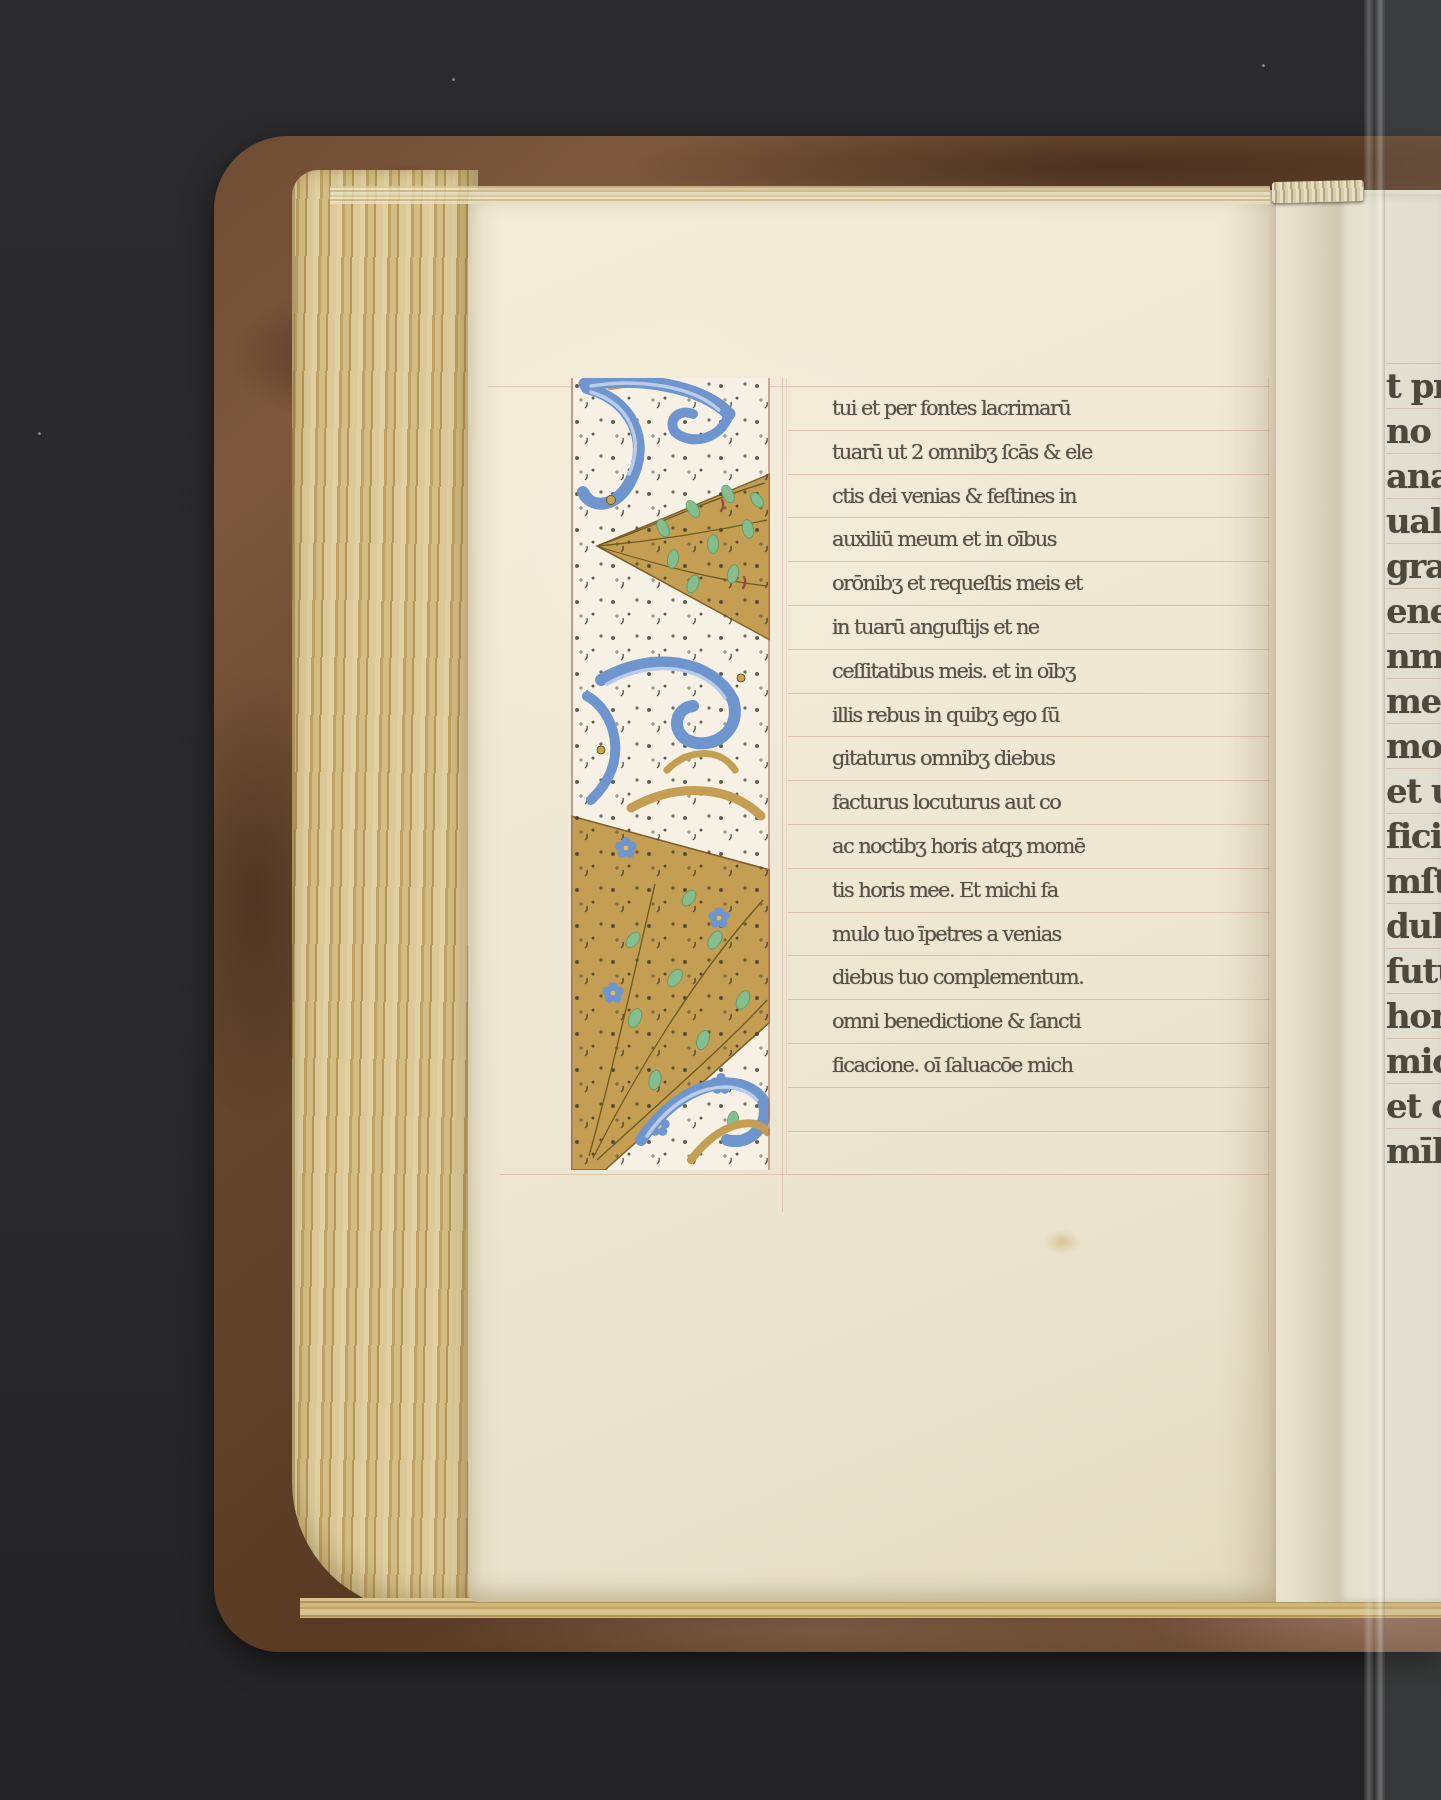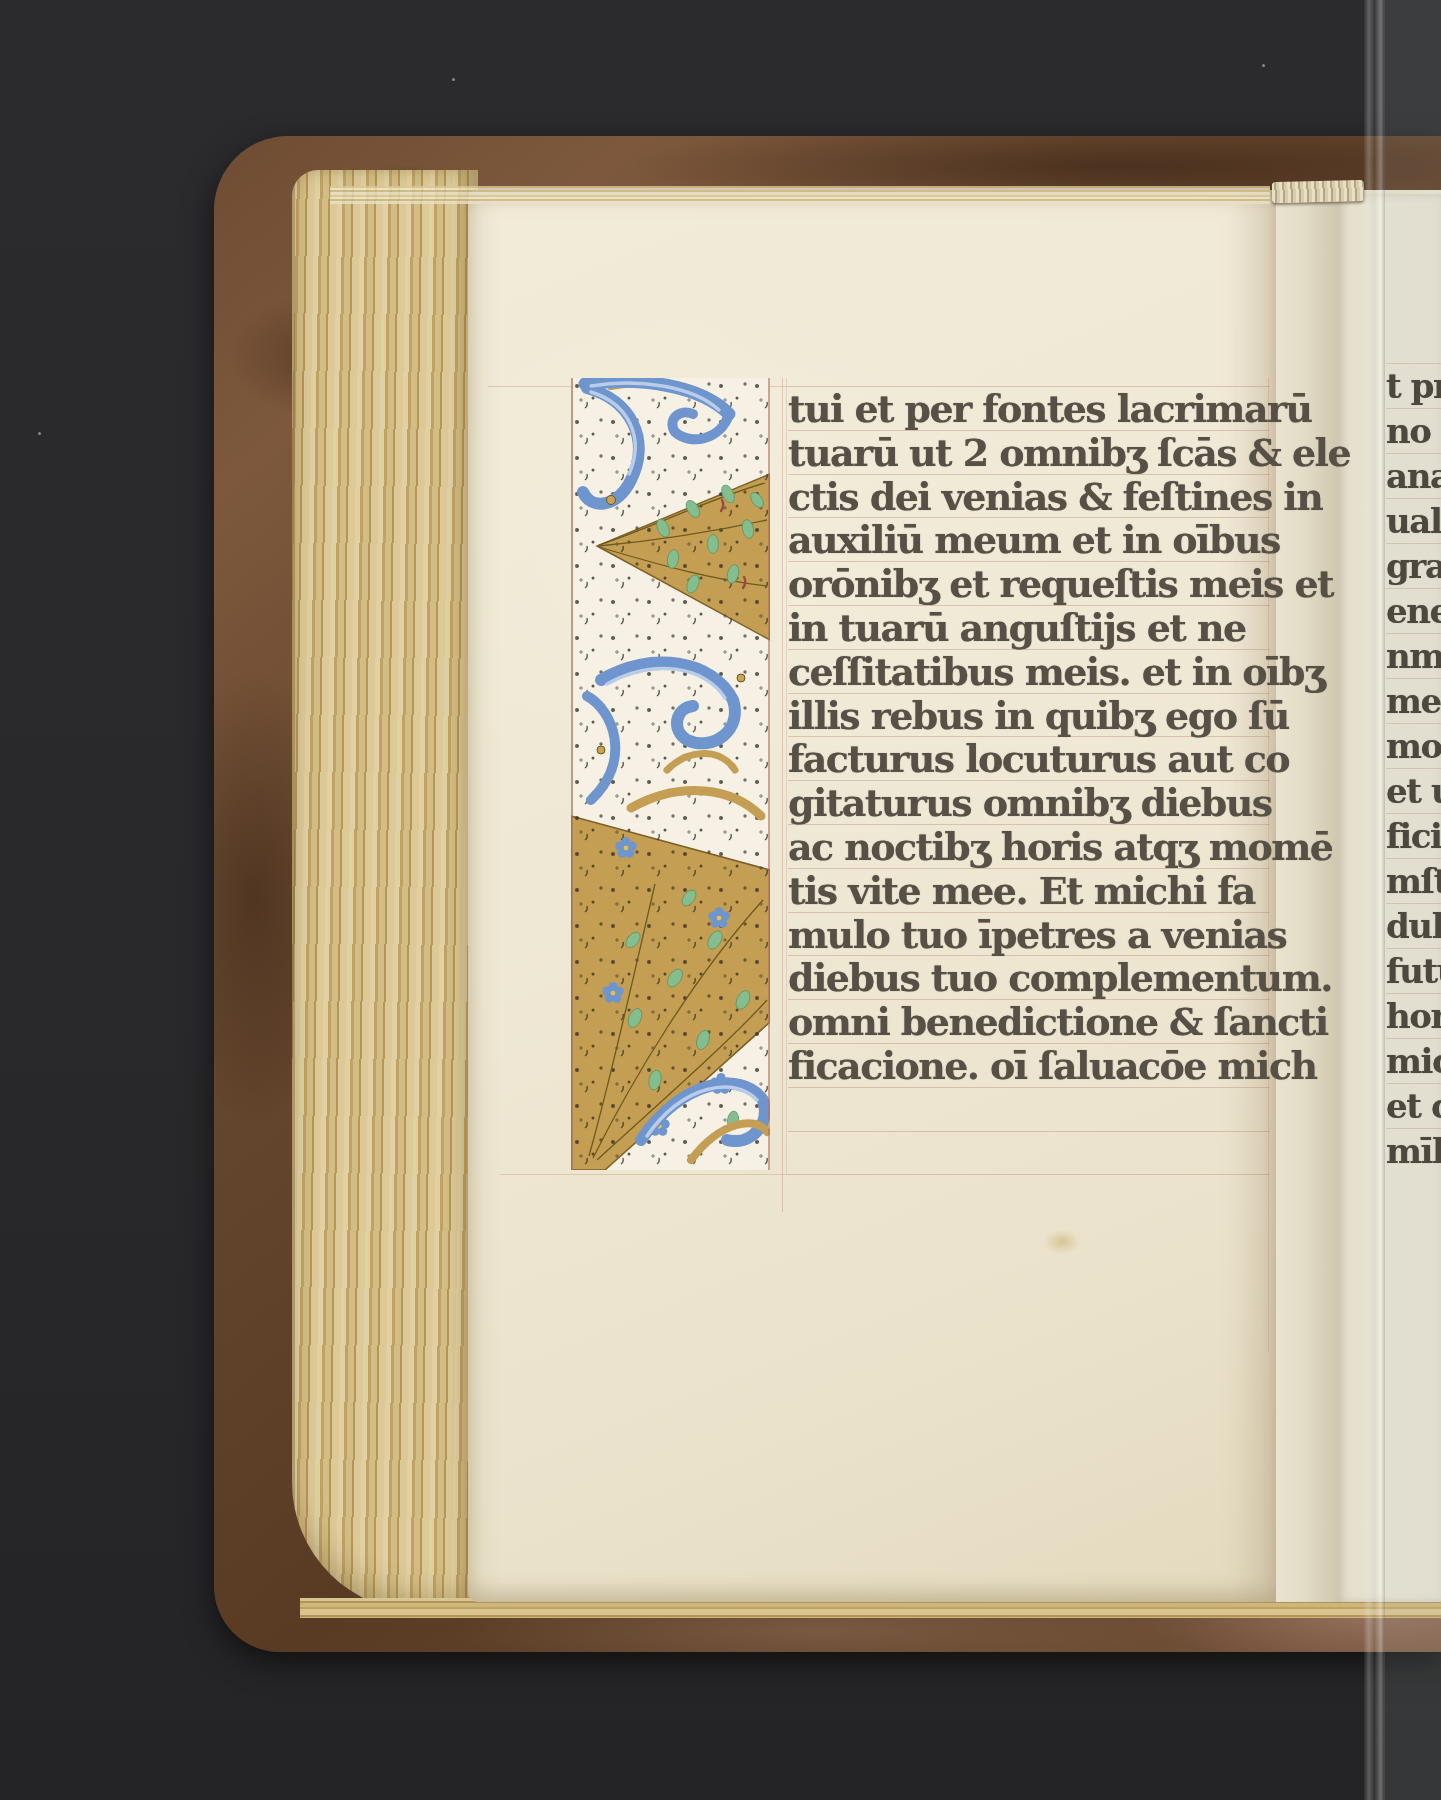--- a/index.html
+++ b/index.html
@@ -52,23 +52,23 @@
   .rule{position:absolute;background:rgba(178,118,100,.4);}
   #rule-top-ext{left:488px;top:386px;width:300px;height:1px;opacity:.7;}
   #rule-bot-ext{left:500px;top:1174px;width:288px;height:1px;opacity:.7;}
   #rule-v-left{left:782px;top:378px;width:1px;height:834px;opacity:.75;}
   #rule-v-left2{left:786px;top:378px;width:1px;height:796px;opacity:.5;}
   #rule-v-right{left:1268px;top:378px;width:1px;height:974px;opacity:.6;}
 
   
   #text-block{left:788px;top:386px;width:482px;height:790px;
     background-image:repeating-linear-gradient(to bottom, rgba(178,118,100,.34) 0 1px, transparent 1px 43.8px);}
-  .tline{font-family:"DejaVu Serif",serif;font-weight:700;font-size:38px;color:#565047;
+  .tline{font-family:"DejaVu Serif",serif;font-weight:400;font-size:21px;color:#565047;
     height:43.8px;line-height:45px;letter-spacing:-1.6px;white-space:nowrap;
-    text-shadow:0 0 1px rgba(86,80,71,.55);}
+    text-shadow:0 0 1px rgba(86,80,71,.55);margin-left:44px;}
   #facing-text-block{left:1386px;top:363px;width:55px;height:810px;
     background-image:repeating-linear-gradient(to bottom, rgba(178,118,100,.28) 0 1px, transparent 1px 45px);}
   .fline{font-family:"DejaVu Serif",serif;font-weight:700;font-size:34px;color:#4d473e;
     height:45px;line-height:46px;letter-spacing:-1.4px;white-space:nowrap;
     text-shadow:0 0 1px rgba(77,71,62,.5);}
 
   
   #panel{left:571px;top:378px;width:199px;height:792px;}
 
   
@@ -228,24 +228,24 @@
 
   <div class="abs" id="text-block">
       <div class="tline">tui et per fontes lacrimarū</div>
       <div class="tline">tuarū ut 2 omnibʒ ſcās &amp; ele</div>
       <div class="tline">ctis dei venias &amp; feſtines in</div>
       <div class="tline">auxiliū meum et in oībus</div>
       <div class="tline">orōnibʒ et requeſtis meis et</div>
       <div class="tline">in tuarū anguſtijs et ne</div>
       <div class="tline">ceſſitatibus meis. et in oībʒ</div>
       <div class="tline">illis rebus in quibʒ ego ſū</div>
+      <div class="tline">gitaturus omnibʒ diebus</div>
       <div class="tline">facturus locuturus aut co</div>
-      <div class="tline">gitaturus omnibʒ diebus</div>
       <div class="tline">ac noctibʒ horis atqʒ momē</div>
-      <div class="tline">tis vite mee. Et michi fa</div>
+      <div class="tline">tis horis mee. Et michi fa</div>
       <div class="tline">mulo tuo īpetres a venias</div>
       <div class="tline">diebus tuo complementum.</div>
       <div class="tline">omni benedictione &amp; ſancti</div>
       <div class="tline">ficacione. oī ſaluacōe mich</div>
     </div>
 
   <div class="abs" id="right-cool"></div>
   <div class="abs" id="facing-text-block">
       <div class="fline">t proſ</div>
       <div class="fline">no et s</div>

